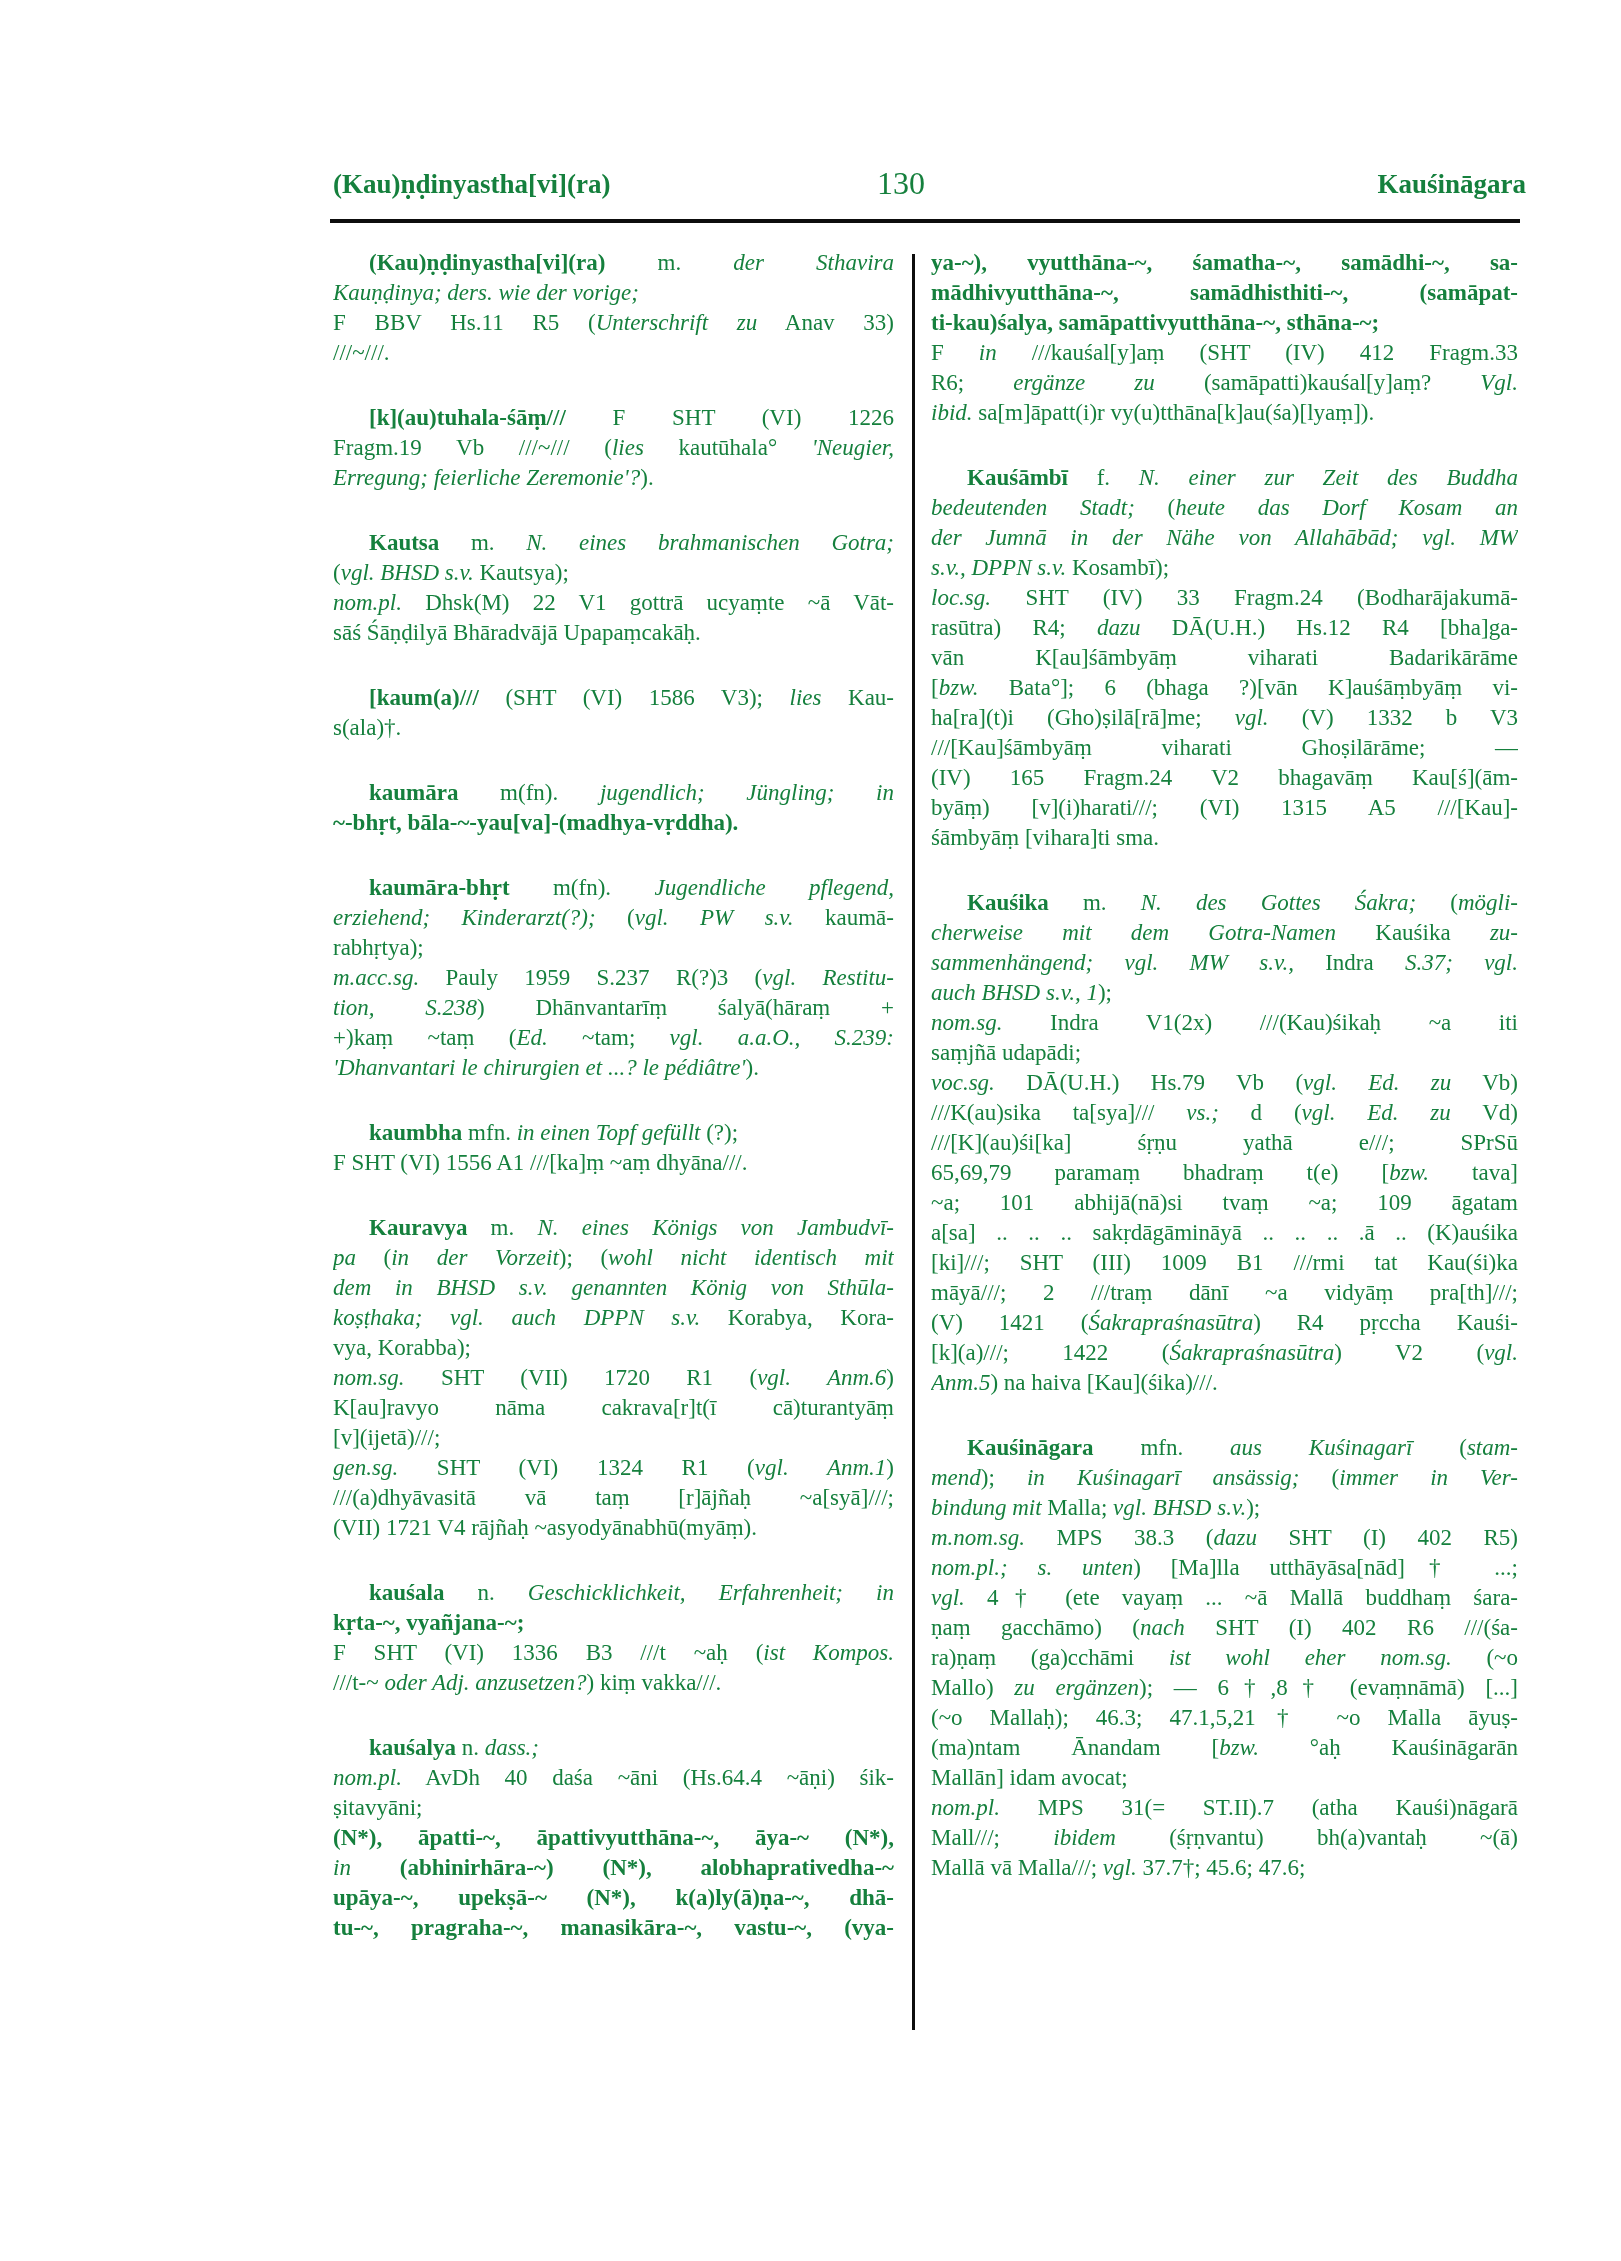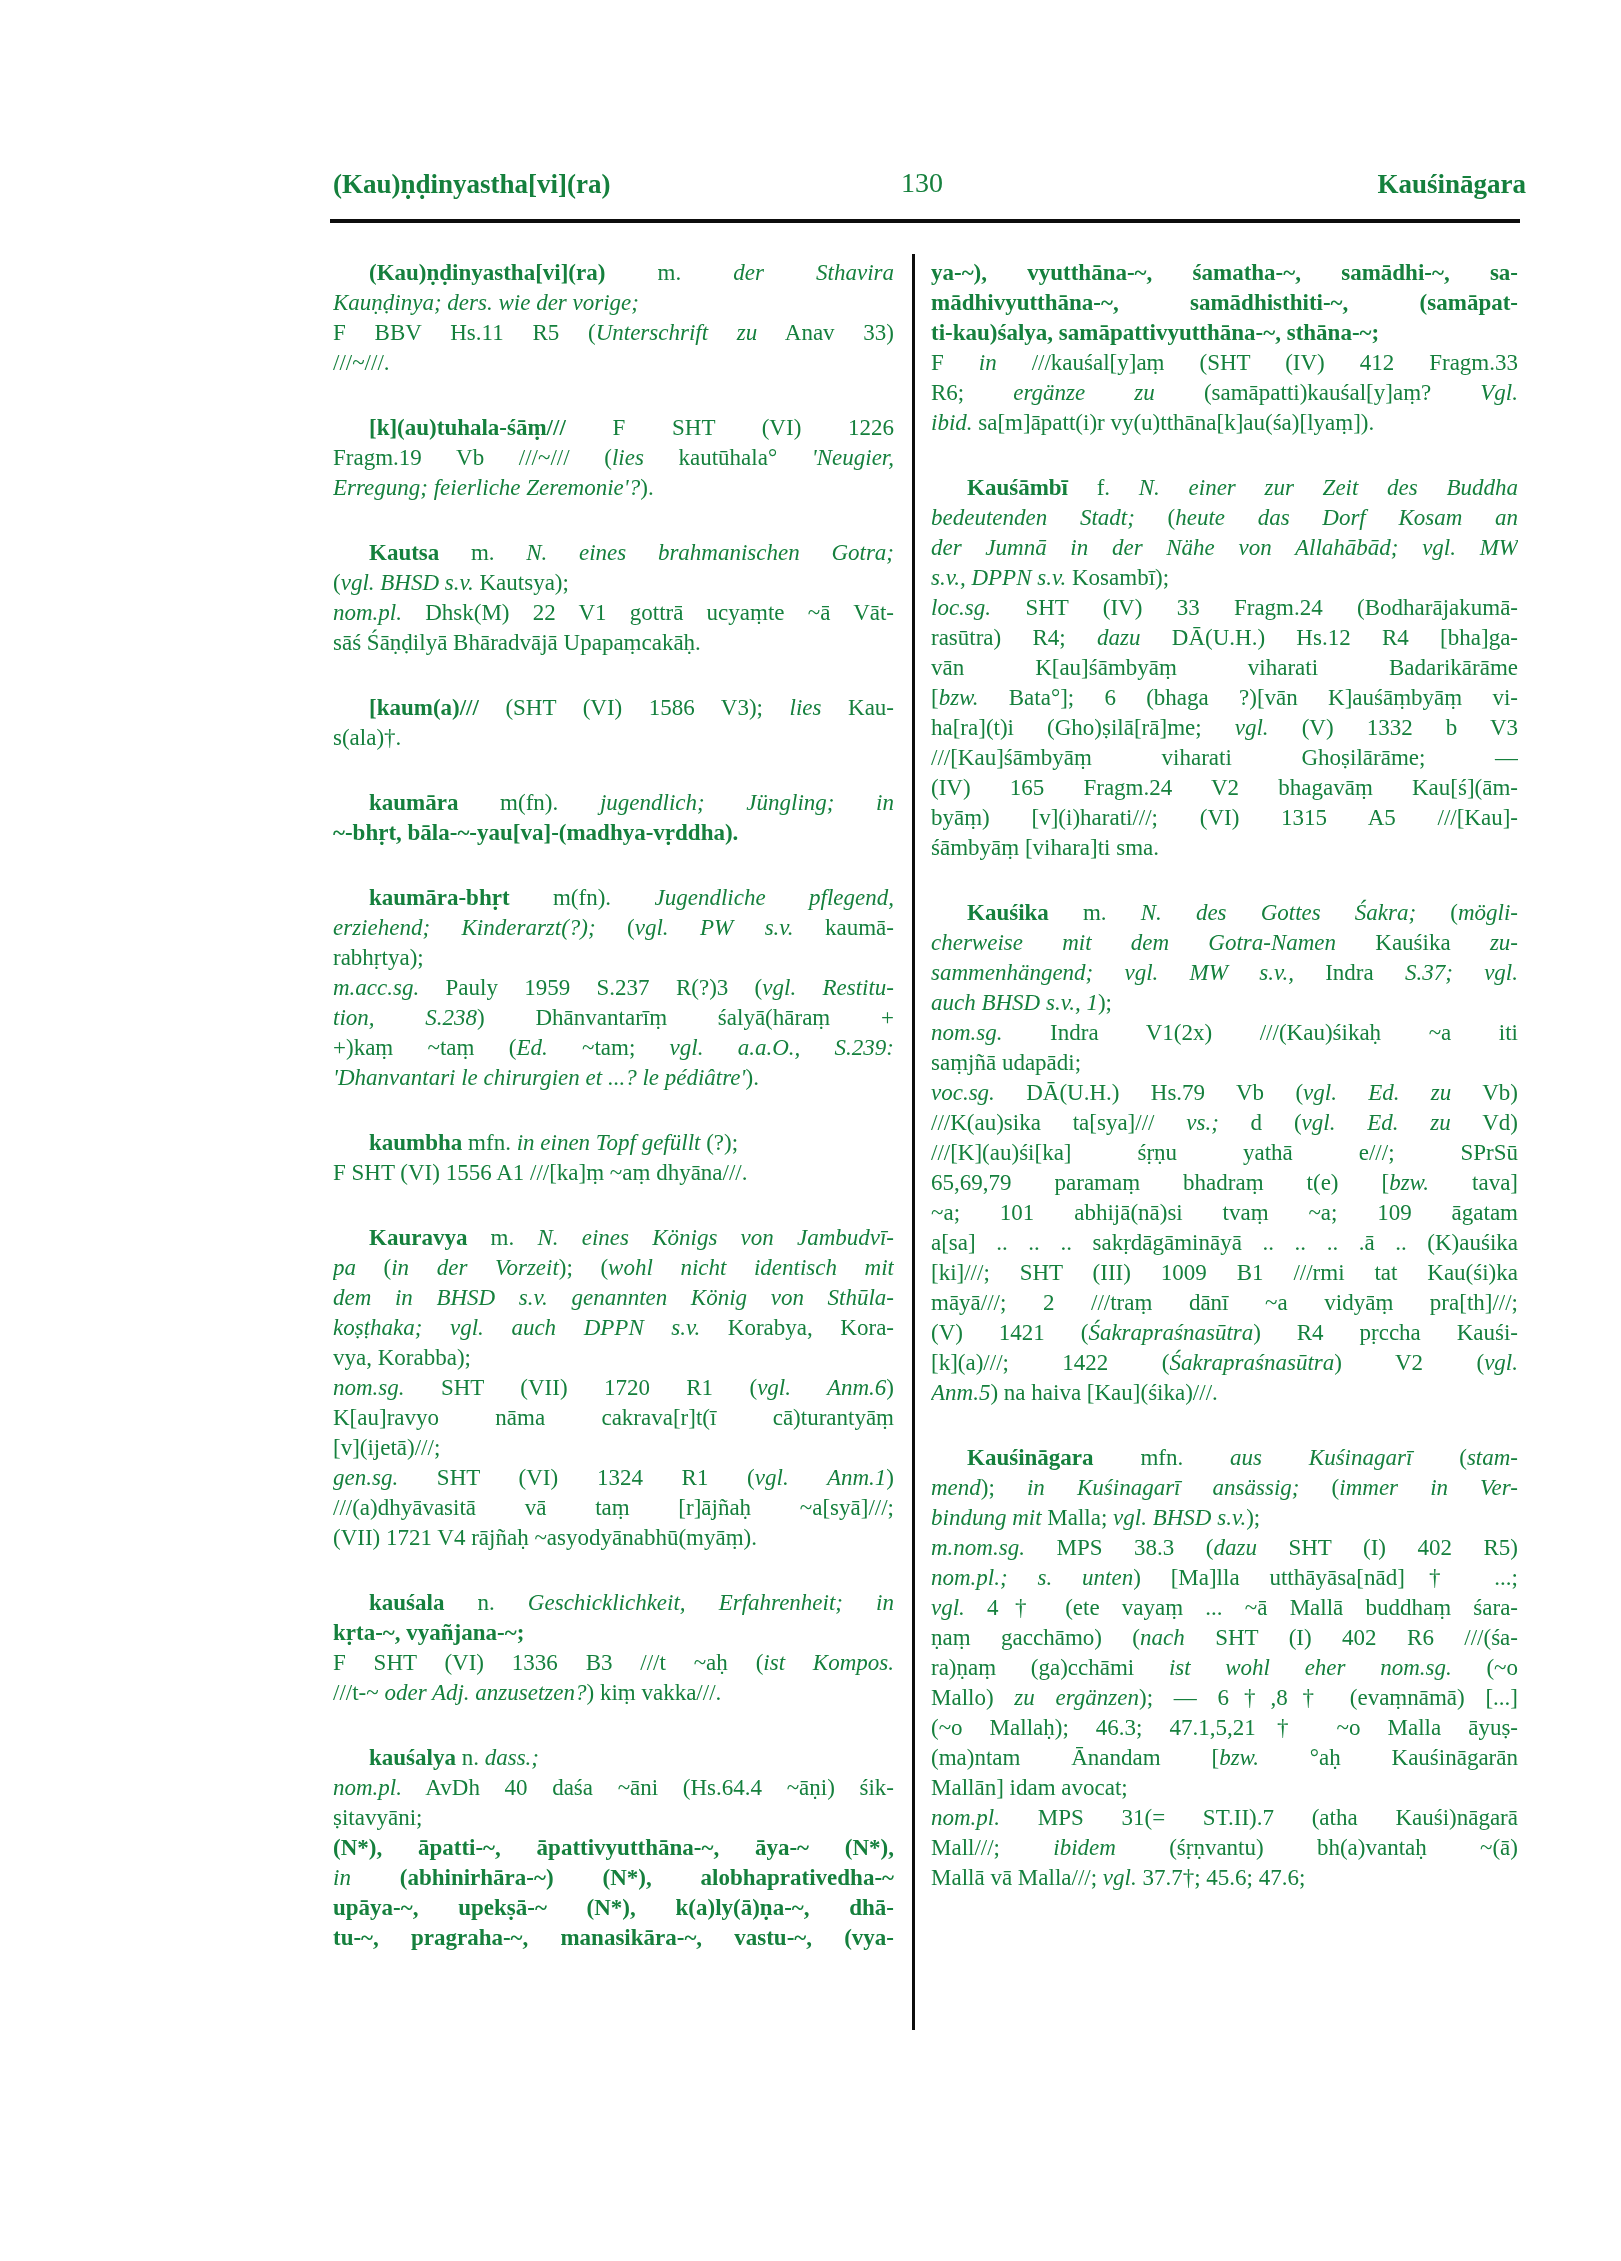--- a/index.html
+++ b/index.html
@@ -11,32 +11,32 @@
     color:#15803d;
     font-family:"Liberation Serif","DejaVu Serif",serif;
     overflow:hidden;
   }
   .runhead{
     position:absolute;
     font-size:27px;line-height:32px;
     white-space:nowrap;
   }
   .run-left{left:333px;top:168px;font-weight:bold;}
-  .page-num{left:847px;top:167px;width:150px;text-align:center;font-size:28px;}
+  .page-num{left:826px;top:167px;width:150px;text-align:center;font-size:32px;}
   .run-right{right:95px;top:168px;font-weight:bold;}
   .hrule{
     position:absolute;left:330px;top:219px;width:1190px;height:3.8px;
     background:#0d0d0d;
   }
   .vrule{
     position:absolute;left:912px;top:254px;width:3px;height:1776px;
     background:#0d0d0d;
   }
   .col{
-    position:absolute;top:258px;
+    position:absolute;top:248px;
     font-size:23px;line-height:30px;
   }
   #col-left{left:333px;width:561px;}
   #col-right{left:931px;width:587px;}
   .entry + .entry{margin-top:35px;}
   .para + .para{margin-top:0;}
   .line{
     height:30px;overflow:hidden;
     text-align:left;
   }

